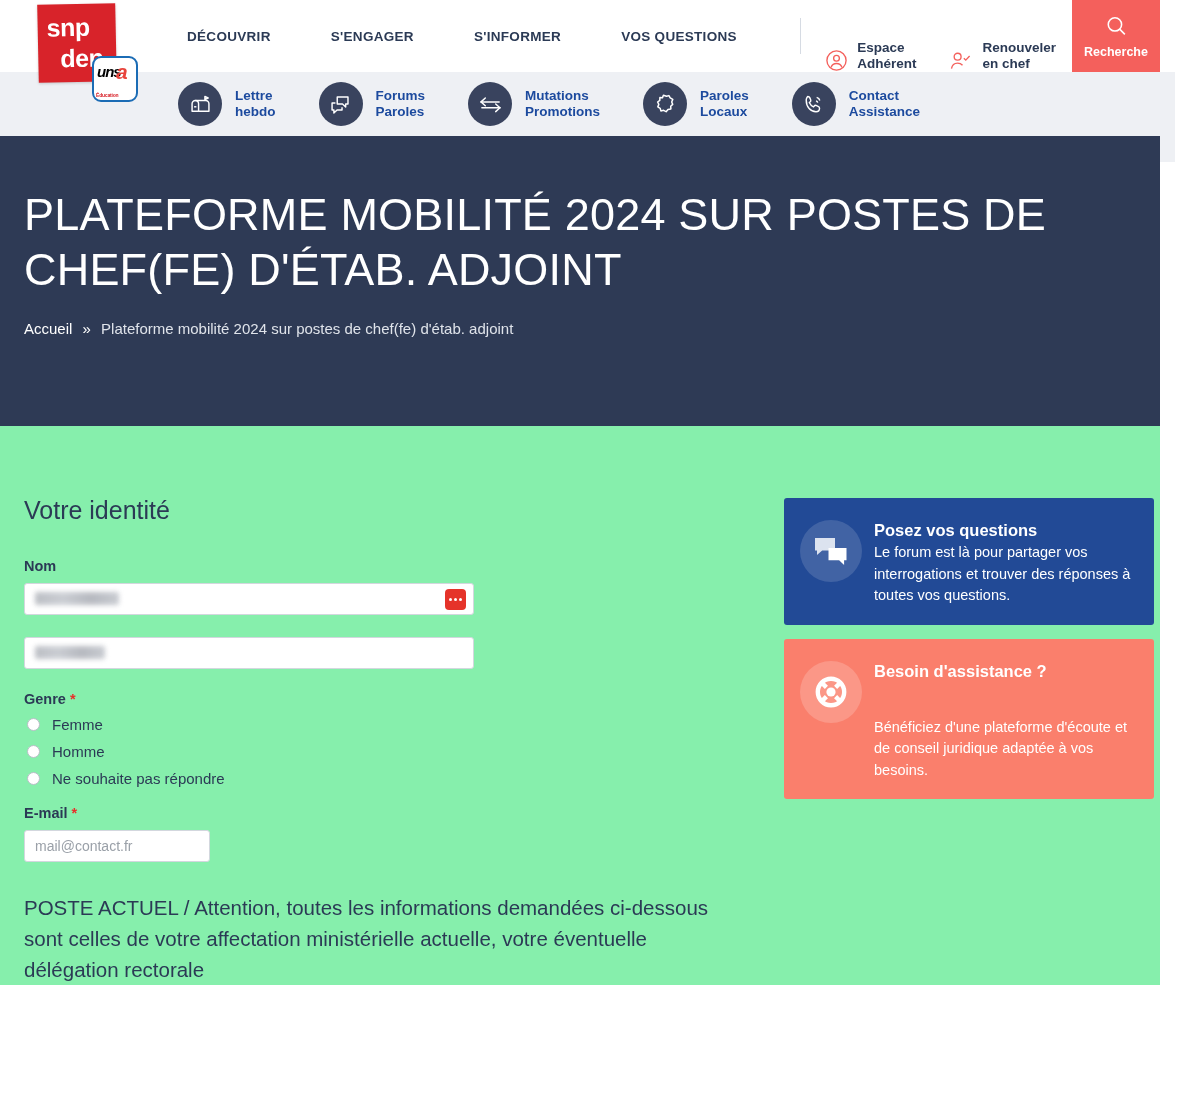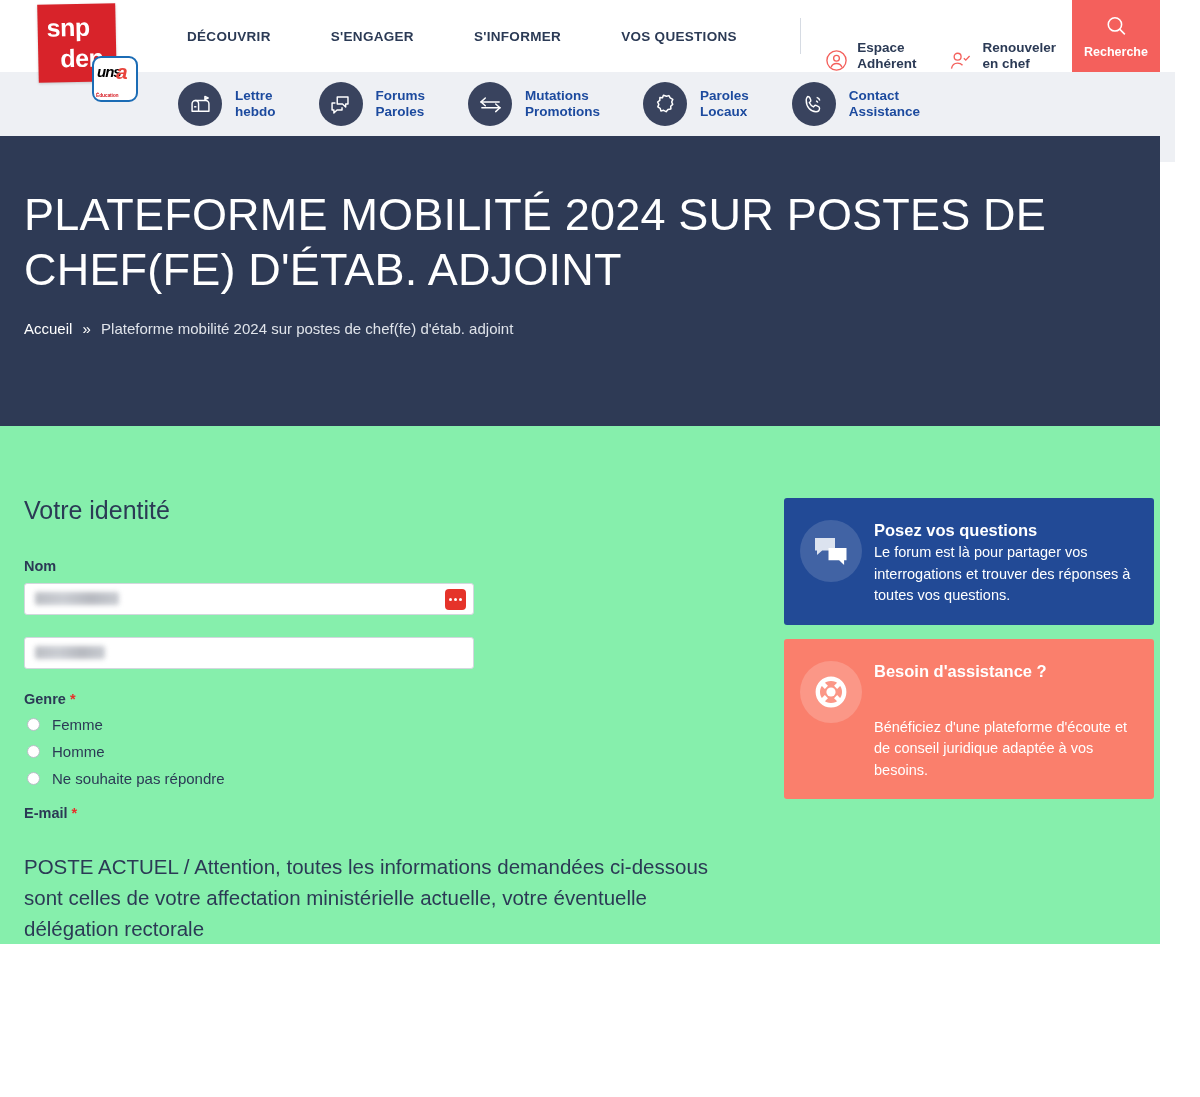--- a/index.html
+++ b/index.html
@@ -493,20 +493,21 @@
           <span class="radio-dot"></span>
           <span class="radio-label">Ne souhaite pas répondre</span>
         </label>
       </div>
 
       <div class="field" style="margin-bottom:0;">
         <label class="field-label">
           <span>E-mail</span>
           <span class="req">*</span>
         </label>
+        <input class="txt-input email-input" type="email" placeholder="mail@contact.fr" style="">
       </div>
 
       <p class="para">POSTE ACTUEL / Attention, toutes les informations demandées ci-dessous sont celles de votre affectation ministérielle actuelle, votre éventuelle délégation rectorale</p>
     </div>
 
     <div class="col-side">
 
       <a class="card card-blue" href="#">
         <span class="card-ico">
           <svg width="36" height="32" viewBox="0 0 36 32" fill="#ffffff">

